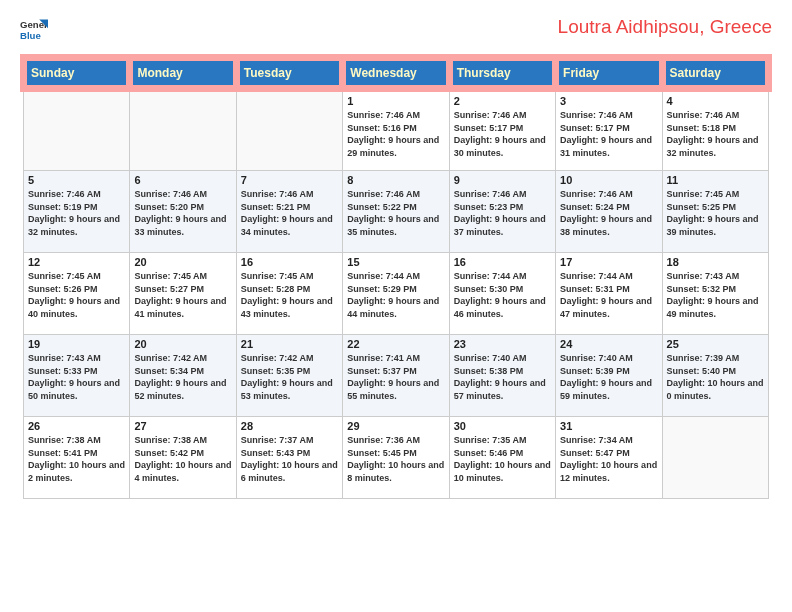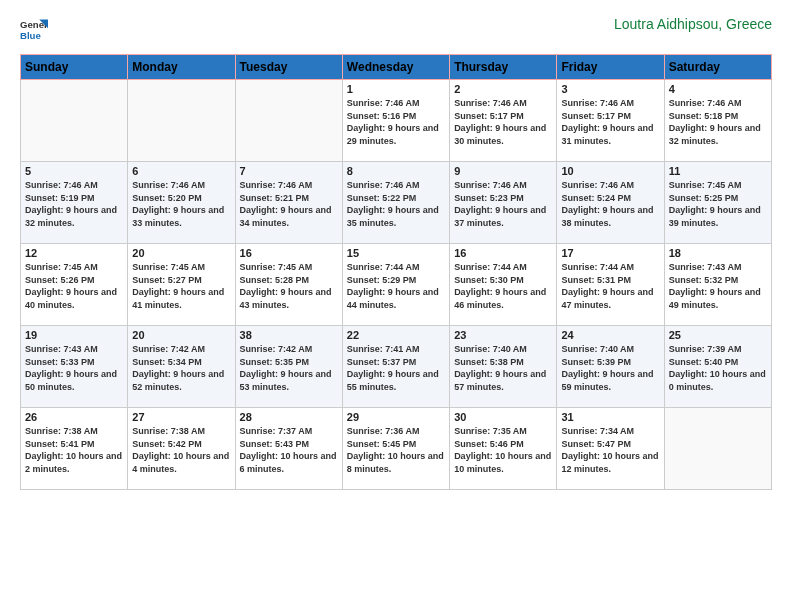--- a/index.html
+++ b/index.html
@@ -33,36 +33,36 @@
     .title-block {
       text-align: right;
     }
     .calendar-title {
       font-size: 32px;
       font-weight: bold;
       color: #222;
       line-height: 1.1;
     }
     .calendar-subtitle {
-      font-size: 14px;
-      color: #15803d;
+      font-size: 19px;
+      color: #ef4444;
     }
     table {
       width: 100%;
       border-collapse: collapse;
       table-layout: fixed;
     }
     thead tr th {
       background: #2877c0;
-      color: #000000;
+      color: #fef9c3;
       font-size: 12px;
       font-weight: bold;
       padding: 5px 4px;
       text-align: left;
-      border: 1px solid #fca5a5;
+      border: 7px solid #fca5a5;
     }
     tbody tr td {
       vertical-align: top;
       border: 1px solid #ccc;
       padding: 3px 4px;
       font-size: 9.5px;
       color: #333;
       height: 82px;
       background: #fff;
     }
@@ -239,21 +239,21 @@
 Sunset: 5:33 PM
 Daylight: 9 hours and 50 minutes.</div>
           </td>
           <td>
             <div class="day-number">20</div>
             <div class="day-info" style="white-space: pre-line;">Sunrise: 7:42 AM
 Sunset: 5:34 PM
 Daylight: 9 hours and 52 minutes.</div>
           </td>
           <td>
-            <div class="day-number">38</div>
+            <div class="day-number">21</div>
             <div class="day-info" style="white-space: pre-line;">Sunrise: 7:42 AM
 Sunset: 5:35 PM
 Daylight: 9 hours and 53 minutes.</div>
           </td>
           <td>
             <div class="day-number">22</div>
             <div class="day-info" style="white-space: pre-line;">Sunrise: 7:41 AM
 Sunset: 5:37 PM
 Daylight: 9 hours and 55 minutes.</div>
           </td>

